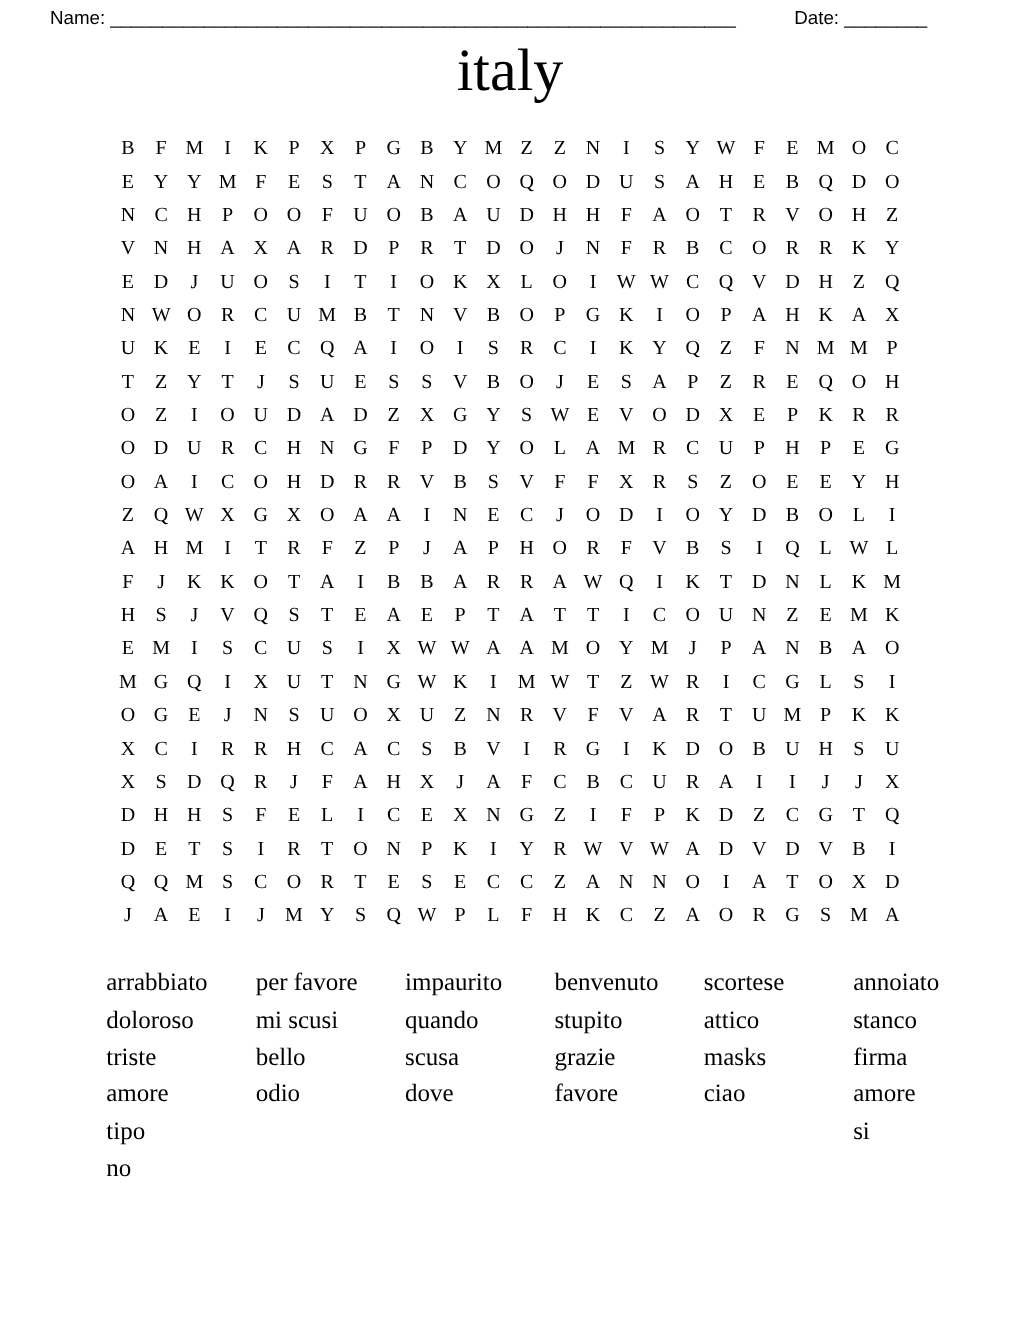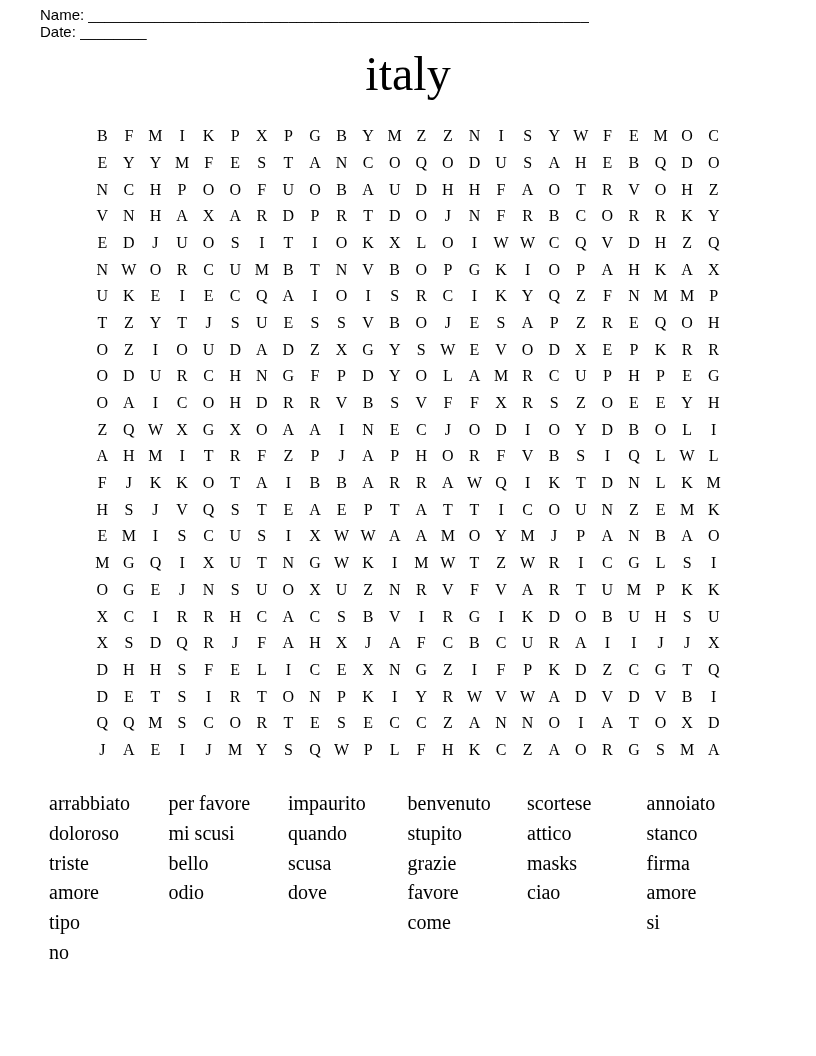--- a/index.html
+++ b/index.html
@@ -13,21 +13,20 @@
     position: relative;
     overflow: hidden;
   }
   .header {
     display: flex;
     justify-content: space-between;
     align-items: baseline;
     padding: 6px 74px 0 40px;
     font-size: 15px;
     white-space: nowrap;
-    flex-direction: column;
   }
   .field { display: inline-flex; align-items: baseline; gap: 4px; white-space: nowrap; }
   .blank { letter-spacing: 0; white-space: nowrap; overflow: hidden; }
   .title {
     font-family: "Liberation Serif", serif;
     font-weight: normal;
     font-size: 48px;
     text-align: center;
     margin-top: 8px;
     line-height: 1.1;
@@ -47,21 +46,21 @@
     justify-content: center;
   }
   .words {
     display: flex;
     margin: 26px 0 0 49px;
     font-family: "Liberation Serif", serif;
     font-size: 20px;
   }
   .word-col { width: 119.5px; }
   .word-col:last-child { width: auto; }
-  .word { line-height: 29.7px; white-space: nowrap; }
+  .word { line-height: 29.7px; white-space: nowrap; margin-left: 36px; }
 </style>
 </head>
 <body>
 
 <div class="page">
 
   <div class="header">
     <div class="field">
       <span>Name:</span>
       <span class="blank">____________________________________________________________</span>
@@ -672,21 +671,20 @@
         <div class="word">impaurito</div>
         <div class="word">quando</div>
         <div class="word">scusa</div>
         <div class="word">dove</div>
       </div>
       <div class="word-col">
         <div class="word">benvenuto</div>
         <div class="word">stupito</div>
         <div class="word">grazie</div>
         <div class="word">favore</div>
-        <div class="word">come</div>
       </div>
       <div class="word-col">
         <div class="word">scortese</div>
         <div class="word">attico</div>
         <div class="word">masks</div>
         <div class="word">ciao</div>
       </div>
       <div class="word-col">
         <div class="word">annoiato</div>
         <div class="word">stanco</div>

